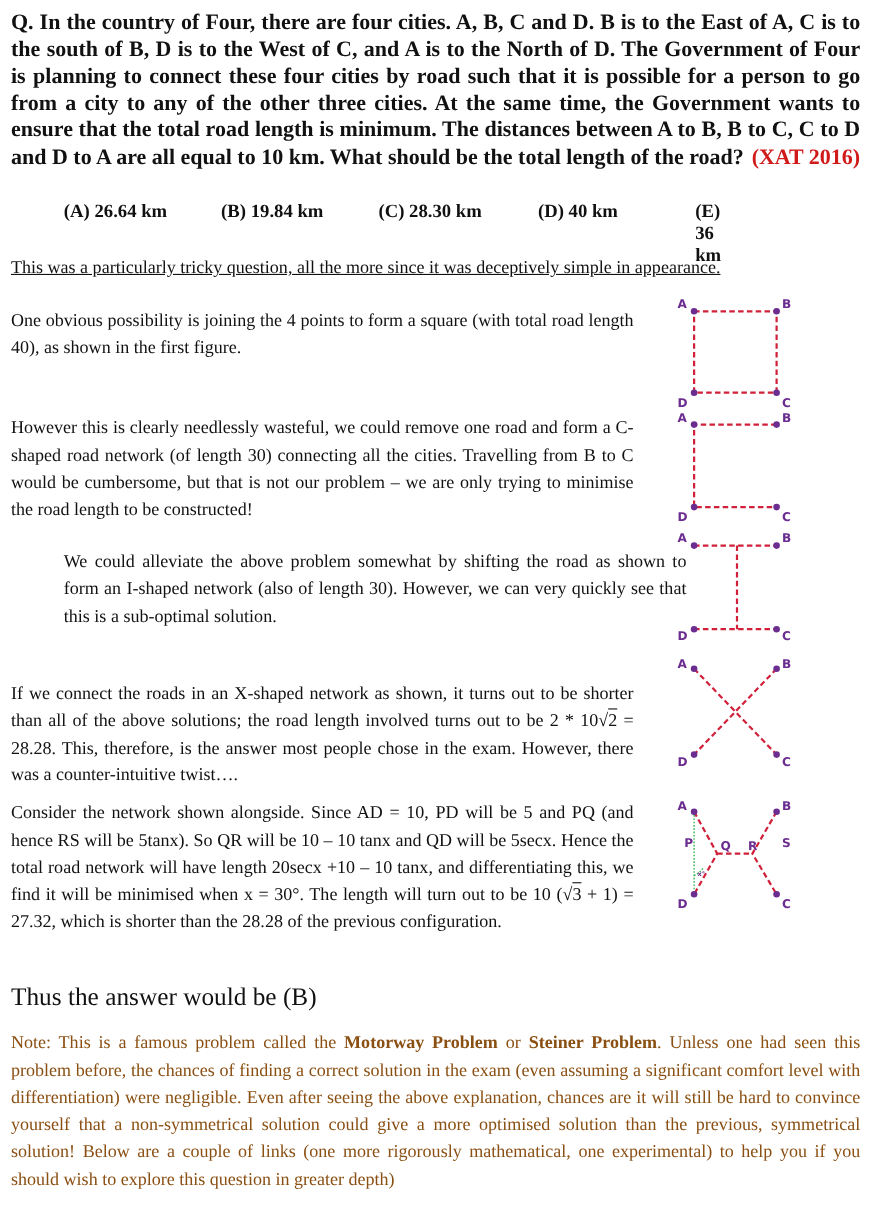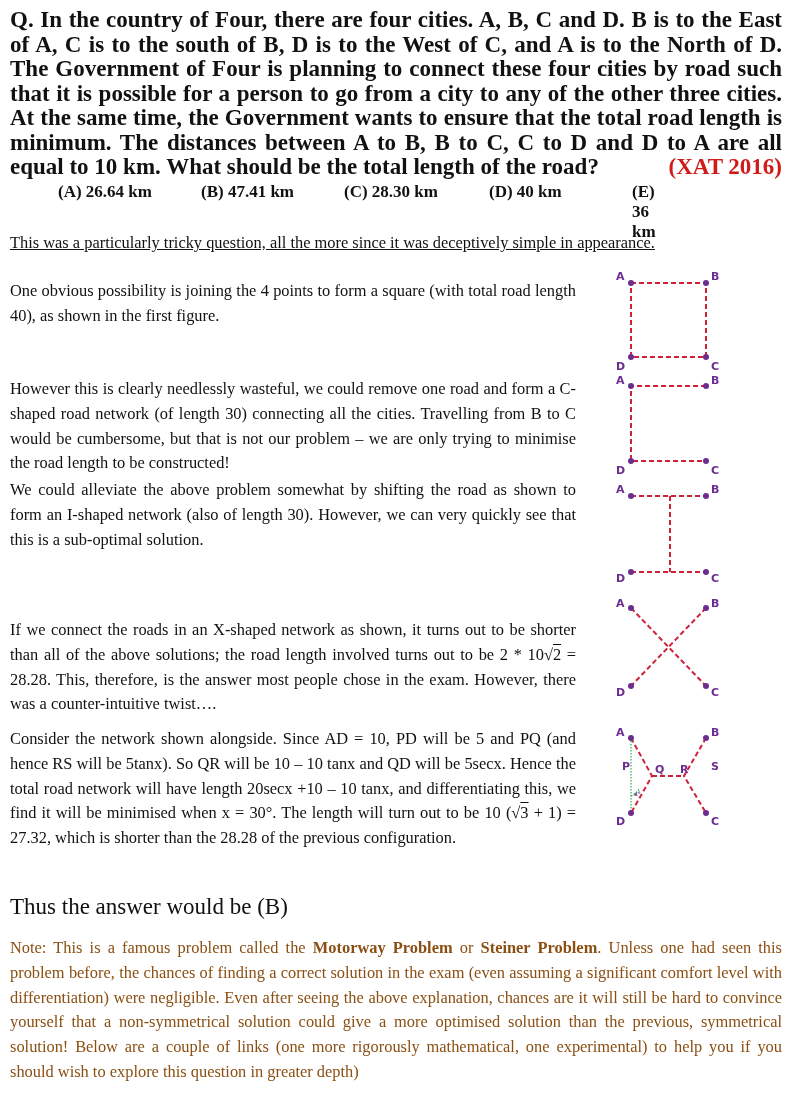--- a/index.html
+++ b/index.html
@@ -3,35 +3,35 @@
 <meta charset="utf-8">
 <style>
   html, body { margin: 0; padding: 0; background: #ffffff; }
   body {
     width: 792px; height: 1120px; position: relative; overflow: hidden;
     font-family: "Liberation Serif", serif; color: #111;
   }
   .abs { position: absolute; }
   .question {
     left: 10px; top: 8px; width: 772px;
-    font-weight: bold; font-size: 23px; line-height: 24.5px;
+    font-weight: bold; font-size: 20px; line-height: 24.5px;
     text-align: justify; text-align-last: left;
   }
   .q-source { color: #d11a1a; float: right; font-weight: bold; }
   .options { top: 182px; left: 0; width: 644px; height: 24px; font-weight: bold; font-size: 17px; }
   .options span { position: absolute; top: 0; }
   .para {
     left: 10px; width: 566px; font-size: 16.4px; line-height: 24.8px;
     text-align: justify;
   }
   .para.full { width: 772px; text-decoration: underline; }
   .intro { top: 231px; }
   .p1 { top: 279px; }
   .p2 { top: 377px; }
-  .p3 { top: 478px; }
+  .p3 { top: 498px; margin-left: 48px; }
   .p4 { top: 618px; }
   .p5 { top: 727px; }
   .conclusion { left: 10px; top: 894px; font-weight: normal; font-size: 23px; }
   .note {
     left: 10px; top: 936px; width: 772px; font-size: 16.4px; line-height: 24.8px;
     color: #8a4f12; text-align: justify;
   }
   .note b { color: #8a4f12; }
   .sqrt { text-decoration: overline; }
   .figs { left: 600px; top: 260px; width: 140px; height: 580px; }
@@ -43,21 +43,21 @@
 </head>
 <body>
 
 <div class="abs question">
   <span>Q. In the country of Four, there are four cities. A, B, C and D. B is to the East of A, C is to the south of B,  D is to the West of C, and A is to the North of D. The Government of Four is planning to connect these four cities by road such that it is possible for a person to go from a city to any of the other three cities. At the same time, the Government wants to ensure that the total road length is minimum. The distances between A to B, B to C, C to D and D to A are all equal to 10 km. What should be the total length of the road?</span>
   <span class="q-source">(XAT 2016)</span>
 </div>
 
 <div class="abs options">
   <span style="left:58px">(A) 26.64 km</span>
-  <span style="left:201px">(B) 47.41 km</span>
+  <span style="left:201px">(B) 19.84 km</span>
   <span style="left:344px">(C) 28.30 km</span>
   <span style="left:489px">(D) 40 km</span>
   <span style="left:632px">(E) 36 km</span>
 </div>
 
 <div class="abs para full intro">This was a particularly tricky question, all the more since it was deceptively simple in appearance.</div>
 
 <div class="abs para p1">One obvious possibility is joining the 4 points to form a square (with total road length 40), as shown in the first figure.</div>
 <div class="abs para p2">However this is clearly needlessly wasteful, we could remove one road and form a C-shaped road network (of length 30) connecting all the cities. Travelling from B to C would be cumbersome, but that is not our problem – we are only trying to minimise the road length to be constructed!</div>
 <div class="abs para p3">We could alleviate the above problem somewhat by shifting the road as shown to form an I-shaped network (also of length 30). However, we can very quickly see that this is a sub-optimal solution.</div>

